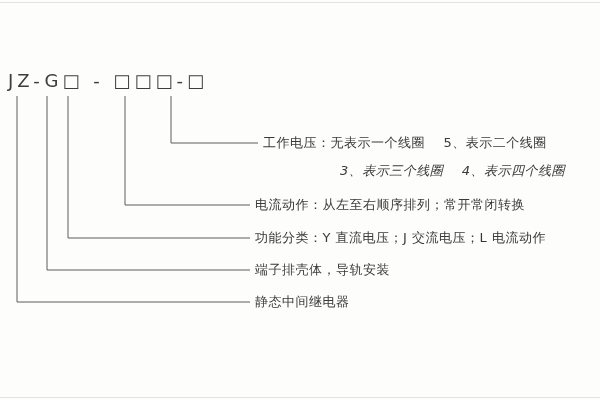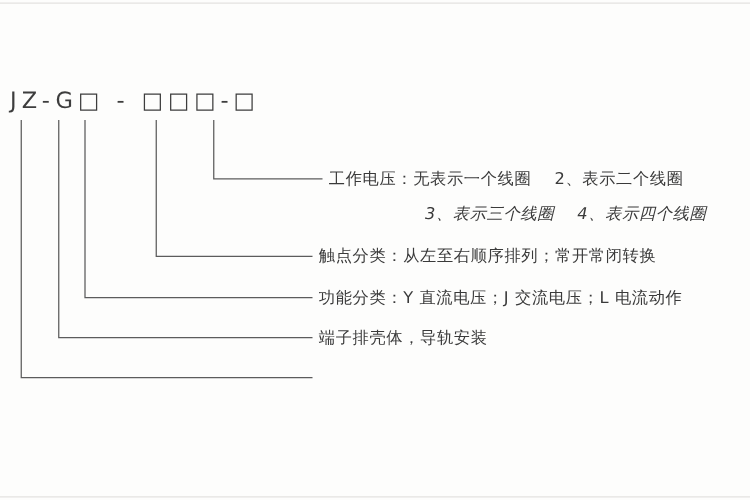--- a/index.html
+++ b/index.html
@@ -63,23 +63,24 @@
   <div class="code">JZ-G□ - □□□-□</div>
 
   <svg class="lines" width="600" height="400" viewBox="0 0 600 400">
     <polyline class="ln" points="17,96 17,302 250,302"></polyline>
     <polyline class="ln" points="47,96 47,270 250,270"></polyline>
     <polyline class="ln" points="68,96 68,238 250,238"></polyline>
     <polyline class="ln" points="125,96 125,205 250,205"></polyline>
     <polyline class="ln" points="171,96 171,143 258,143"></polyline>
   </svg>
 
-  <div class="label" style="left:263px; top:143px;">工作电压：无表示一个线圈    2、表示二个线圈</div>
+  <div class="label" style="left:263px; top:143px;">工作电压：无表示一个线圈    5、表示二个线圈</div>
 
   <div class="label" style="left:340px; top:171px;font-style:italic;">3、表示三个线圈    4、表示四个线圈</div>
 
-  <div class="label" style="left:255px; top:205px;">触点分类：从左至右顺序排列；常开常闭转换</div>
+  <div class="label" style="left:255px; top:205px;">电流动作：从左至右顺序排列；常开常闭转换</div>
 
   <div class="label" style="left:255px; top:270px;">端子排壳体，导轨安装</div>
 
   <div class="label" style="left:255px; top:238px;">功能分类：Y 直流电压；J 交流电压；L 电流动作</div>
 
+  <div class="label" style="left:255px; top:302px;">静态中间继电器</div>
 </div>
 
 </body></html>

